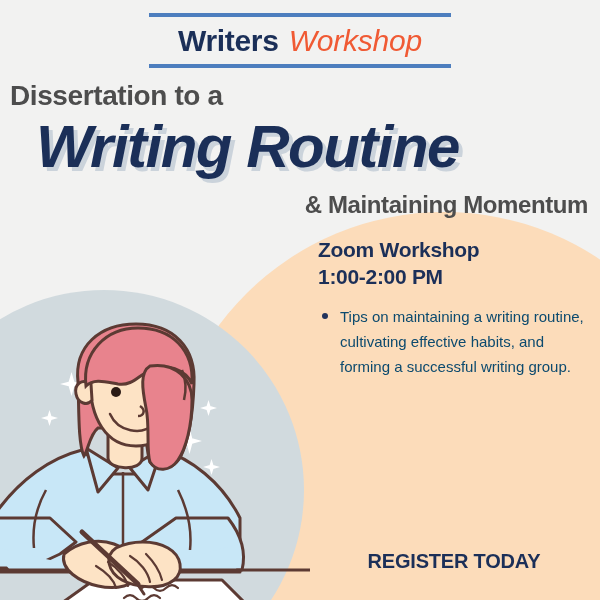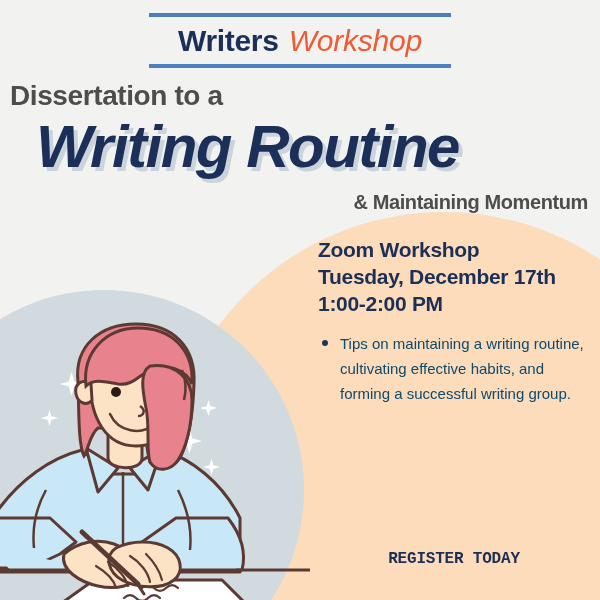--- a/index.html
+++ b/index.html
@@ -90,21 +90,21 @@
     font-style: italic;
     color: #1b2f58;
     letter-spacing: -1.5px;
     text-shadow: 4px 4px 0 rgba(140,160,185,0.38);
     white-space: nowrap;
   }
   .subtitle {
     position: absolute;
     right: 12px;
     top: 191px;
-    font-size: 20px;
+    font-size: 24px;
     font-weight: bold;
     color: #4d4d4d;
     letter-spacing: -0.4px;
     white-space: nowrap;
   }
 
   
   .info {
     position: absolute;
     left: 318px;
@@ -141,24 +141,23 @@
     border-radius: 50%;
     background: #22335c;
   }
   .cta {
     position: absolute;
     left: 0;
     top: 314px;
     width: 272px;
     text-align: center;
     color: #1b2f58;
-    font-size: 16px;
+    font-size: 20px;
     font-weight: bold;
     letter-spacing: -0.2px;
-    font-family: Liberation Mono, monospace;
   }
 
   
   .illo {
     position: absolute;
     left: -10px;
     top: 322px;
     width: 320px;
     height: 290px;
   }
@@ -258,21 +257,20 @@
     </div>
     <div class="rule rule-bottom"></div>
   </div>
 
   <div class="kicker">Dissertation to a</div>
   <div class="title-main">Writing Routine</div>
   <div class="subtitle">&amp; Maintaining Momentum</div>
 
   <div class="info">
     <div class="event-line">Zoom Workshop</div>
-    <div class="event-line">Tuesday, December 17th</div>
     <div class="event-line">1:00-2:00 PM</div>
 
     <ul class="bullets">
       <li>
         <span class="dot"></span>
         <span>Tips on maintaining a writing routine, cultivating effective habits, and forming a successful writing group.</span>
       </li>
     </ul>
 
     <div class="cta">REGISTER TODAY</div>

